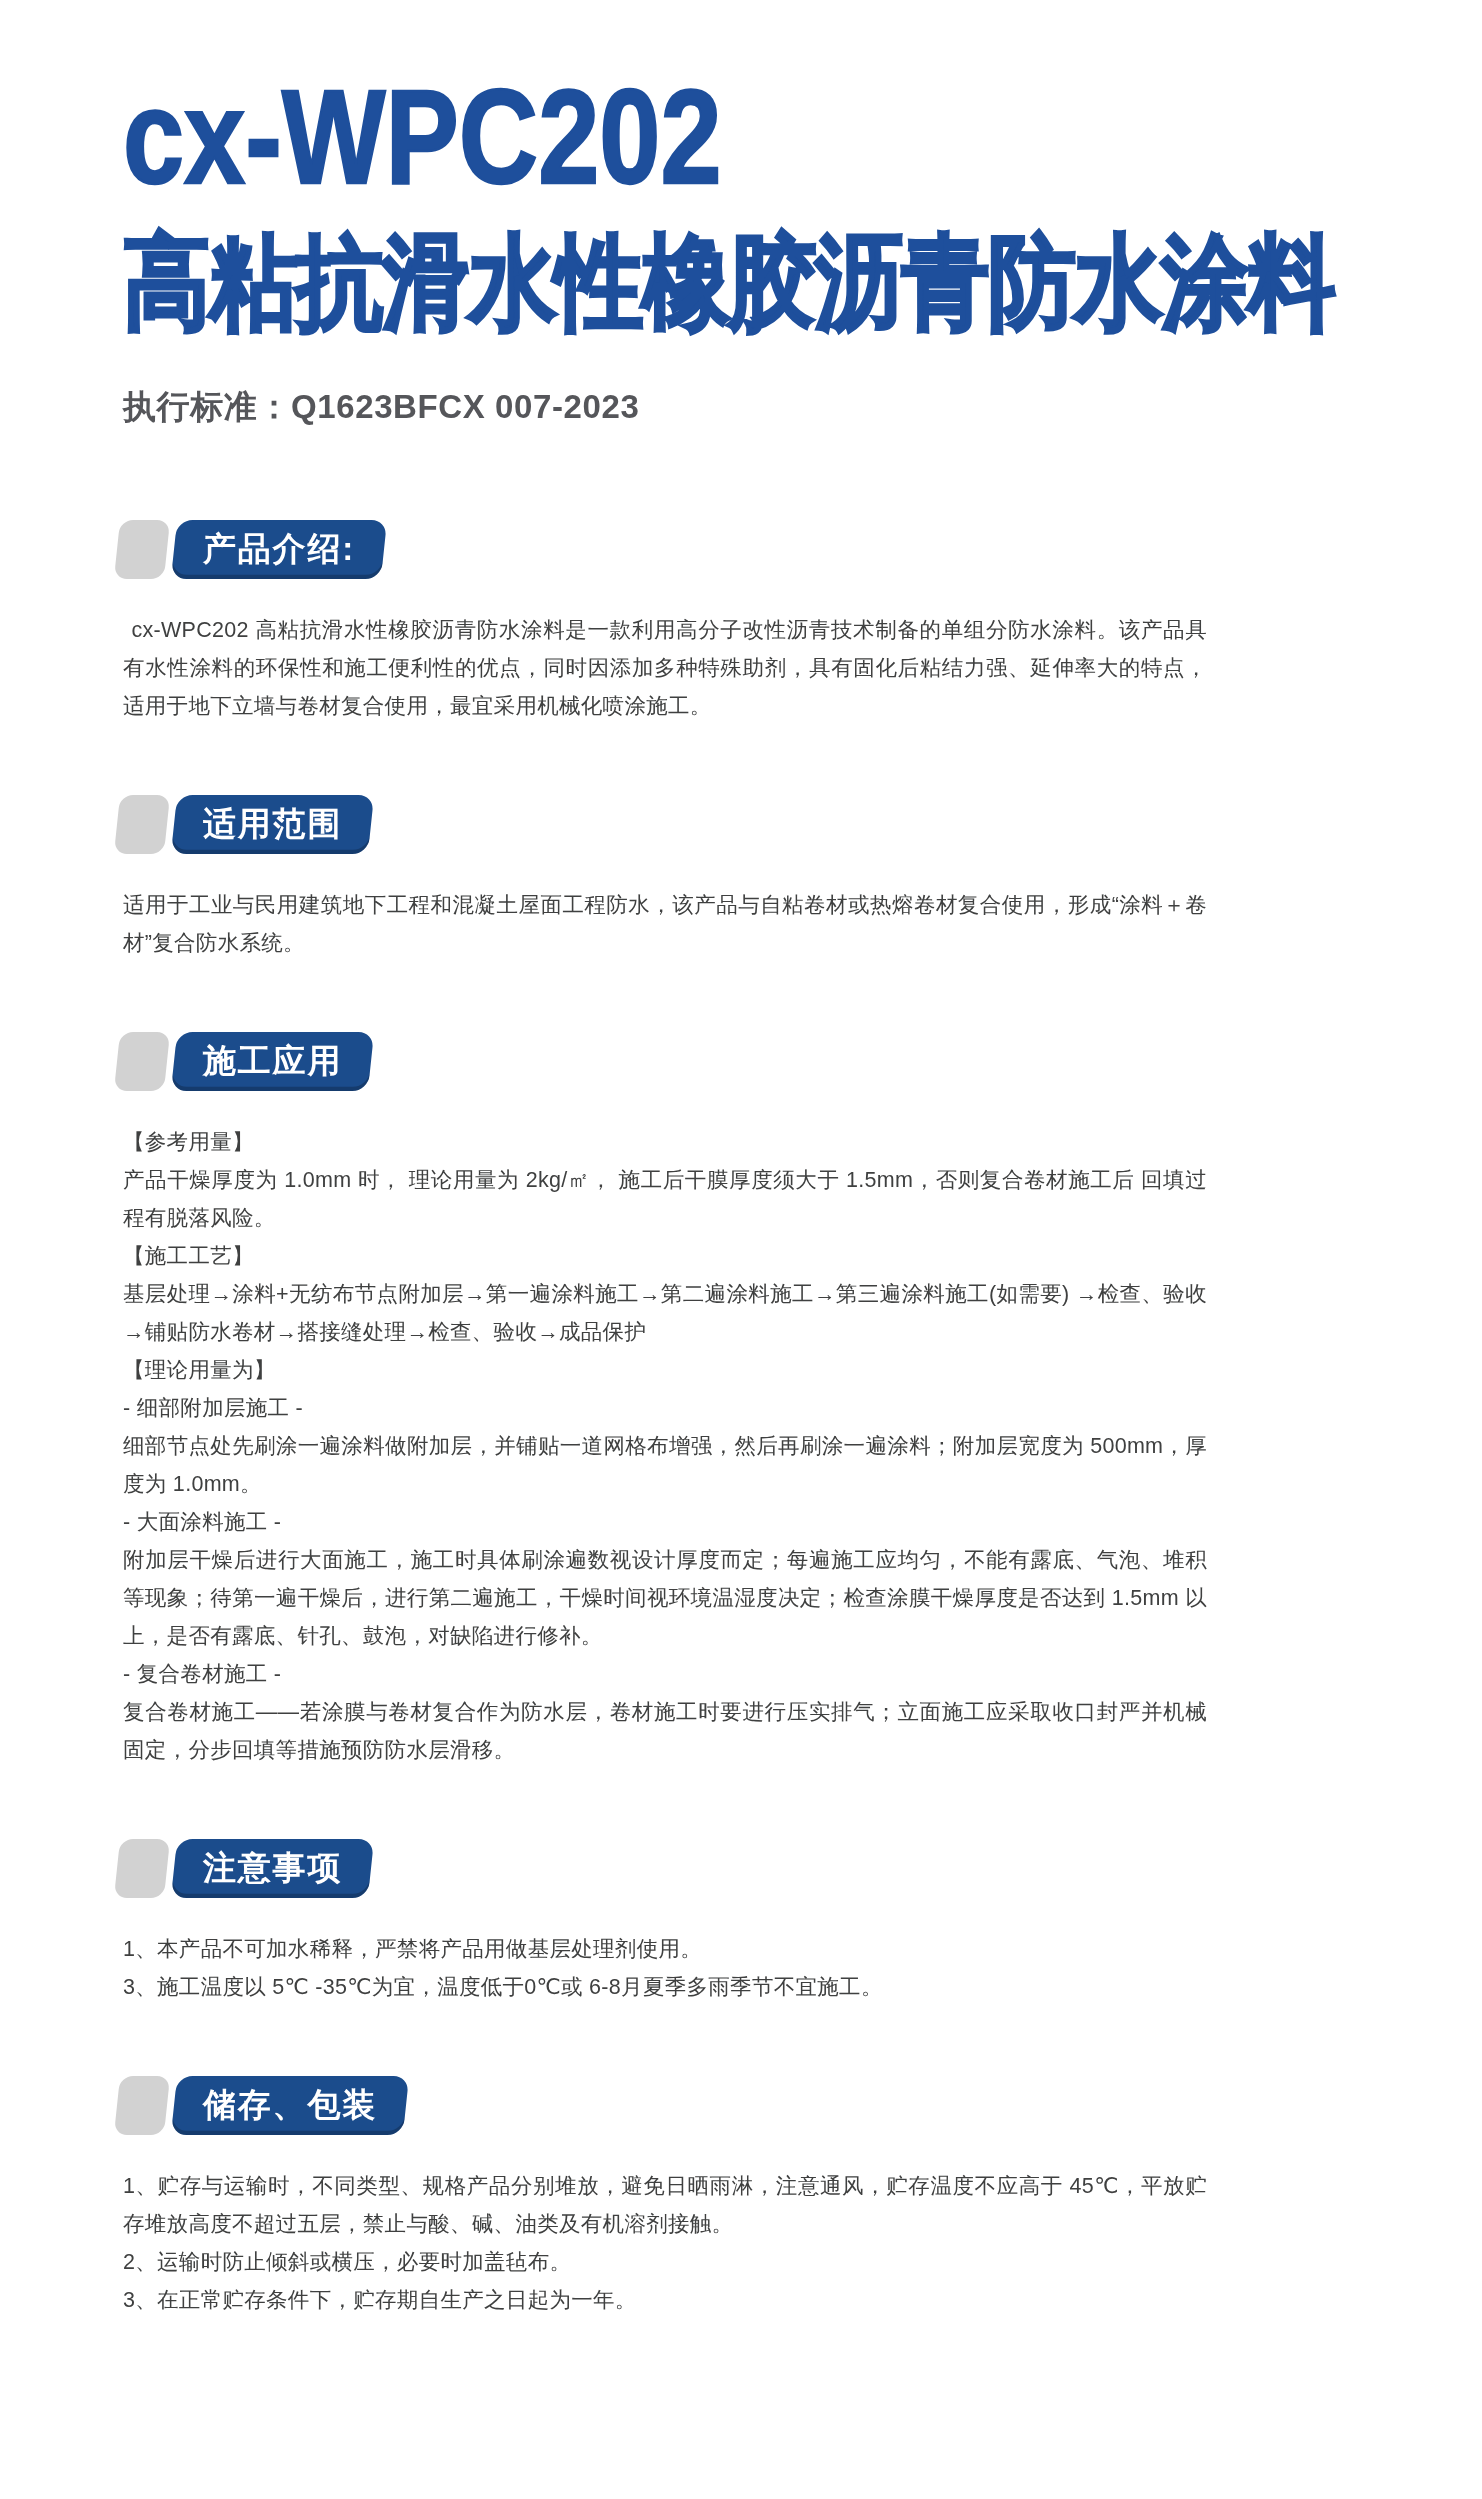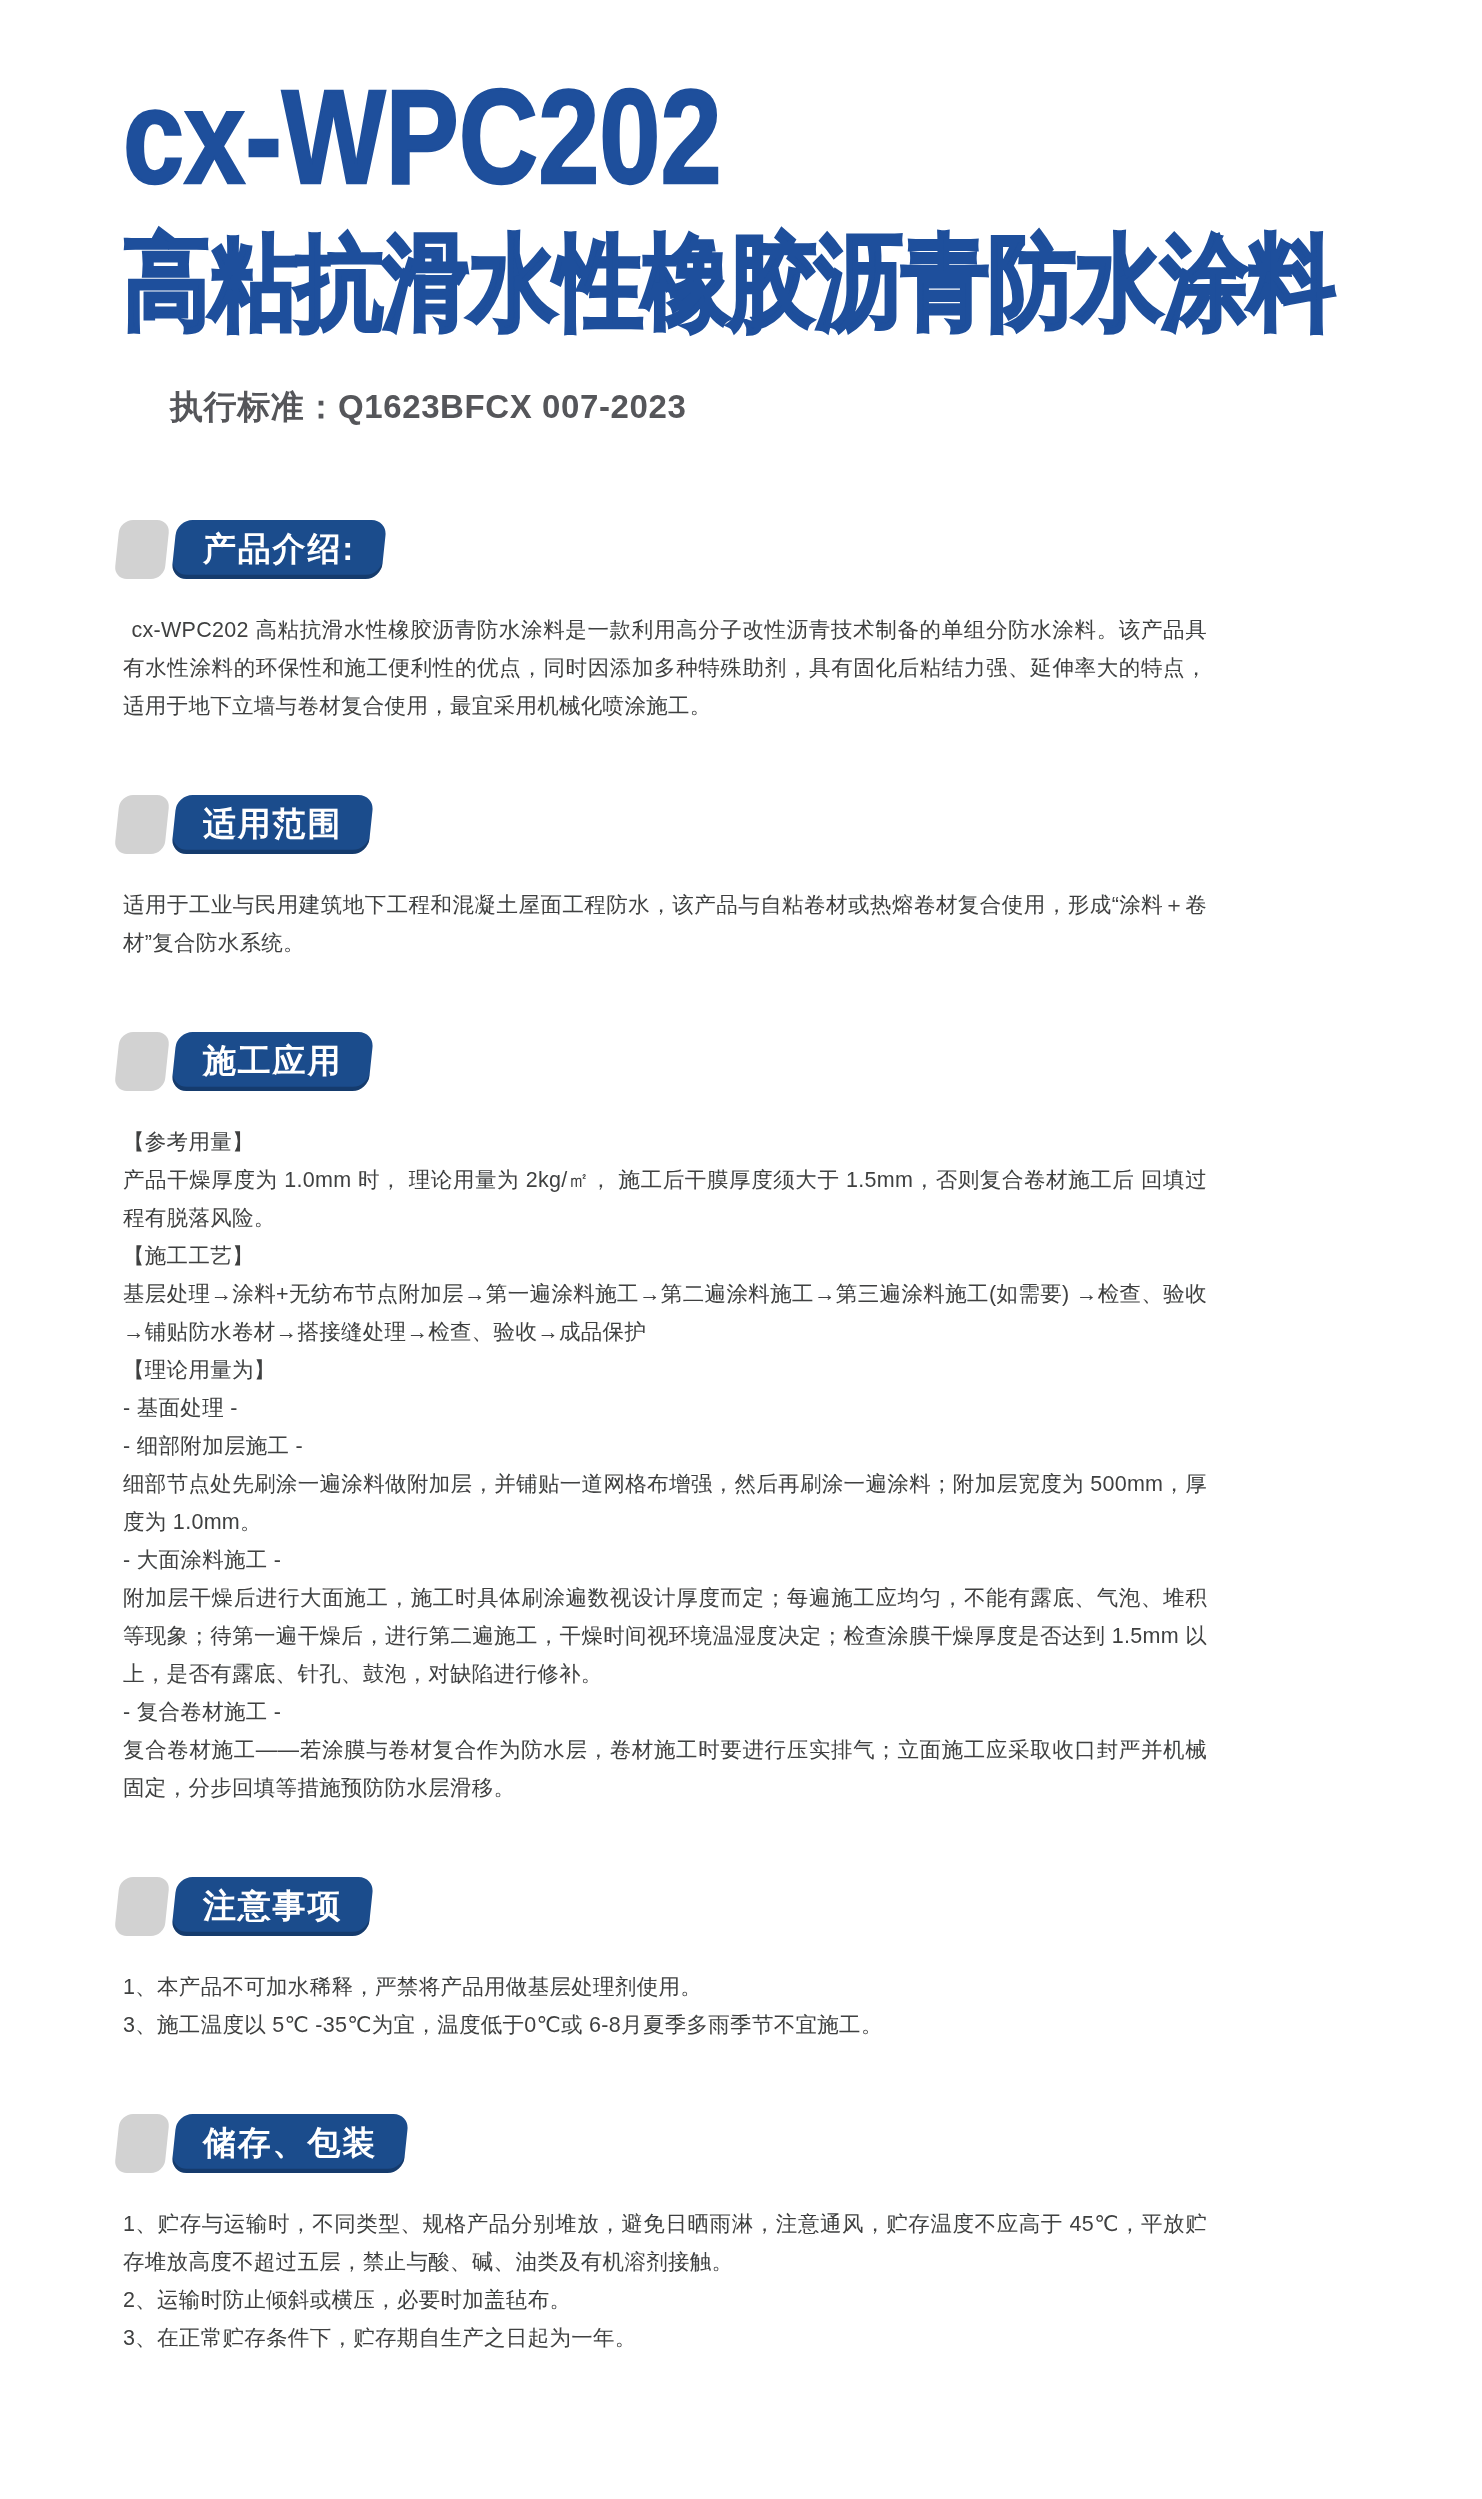--- a/index.html
+++ b/index.html
@@ -30,21 +30,20 @@
     color:var(--title-blue);
     font-size:103px;font-weight:bold;line-height:1.15;white-space:nowrap;
     -webkit-text-stroke:3.6px var(--title-blue);
     transform:scaleX(0.85);transform-origin:left center;
     letter-spacing:-1.2px;
   }
   .standard{
     margin-top:42px;
     font-size:33px;font-weight:bold;color:var(--standard-gray);
     letter-spacing:0.6px;
-    margin-left:47px;
   }
 
   .section{margin-top:70px;}
   .section.first{margin-top:90px;}
 
   .sec-head{display:flex;align-items:stretch;height:59px;margin-left:-6px;margin-bottom:32px;}
   .ghost{
     width:50px;background:var(--ghost-gray);
     border-radius:13px;transform:skewX(-6deg);
     flex:0 0 auto;
@@ -110,21 +109,20 @@
       <span class="badge">
         <span>施工应用</span>
       </span>
     </div>
     <div class="body">
       <p>【参考用量】</p>
       <p>产品干燥厚度为 1.0mm 时， 理论用量为 2kg/㎡， 施工后干膜厚度须大于 1.5mm，否则复合卷材施工后 回填过程有脱落风险。</p>
       <p>【施工工艺】</p>
       <p>基层处理→涂料+无纺布节点附加层→第一遍涂料施工→第二遍涂料施工→第三遍涂料施工(如需要) →检查、验收→铺贴防水卷材→搭接缝处理→检查、验收→成品保护</p>
       <p>【理论用量为】</p>
-      <p>- 基面处理 -</p>
       <p>- 细部附加层施工 -</p>
       <p>细部节点处先刷涂一遍涂料做附加层，并铺贴一道网格布增强，然后再刷涂一遍涂料；附加层宽度为 500mm，厚度为 1.0mm。</p>
       <p>- 大面涂料施工 -</p>
       <p>附加层干燥后进行大面施工，施工时具体刷涂遍数视设计厚度而定；每遍施工应均匀，不能有露底、气泡、堆积等现象；待第一遍干燥后，进行第二遍施工，干燥时间视环境温湿度决定；检查涂膜干燥厚度是否达到 1.5mm 以上，是否有露底、针孔、鼓泡，对缺陷进行修补。</p>
       <p>- 复合卷材施工 -</p>
       <p>复合卷材施工——若涂膜与卷材复合作为防水层，卷材施工时要进行压实排气；立面施工应采取收口封严并机械固定，分步回填等措施预防防水层滑移。</p>
     </div>
   </div>
 
   <div class="section">

